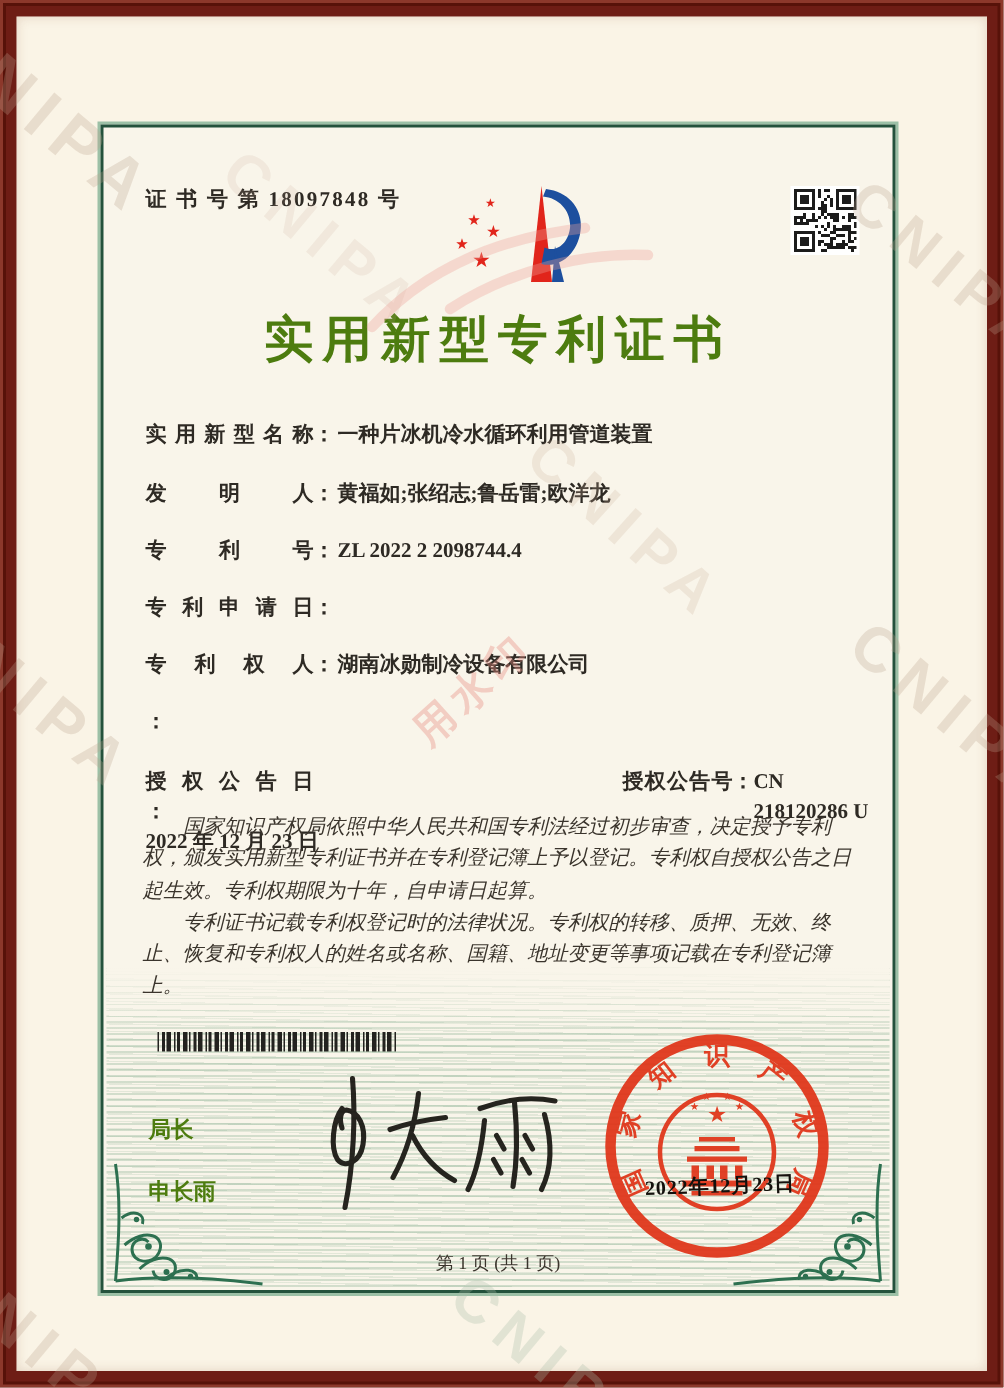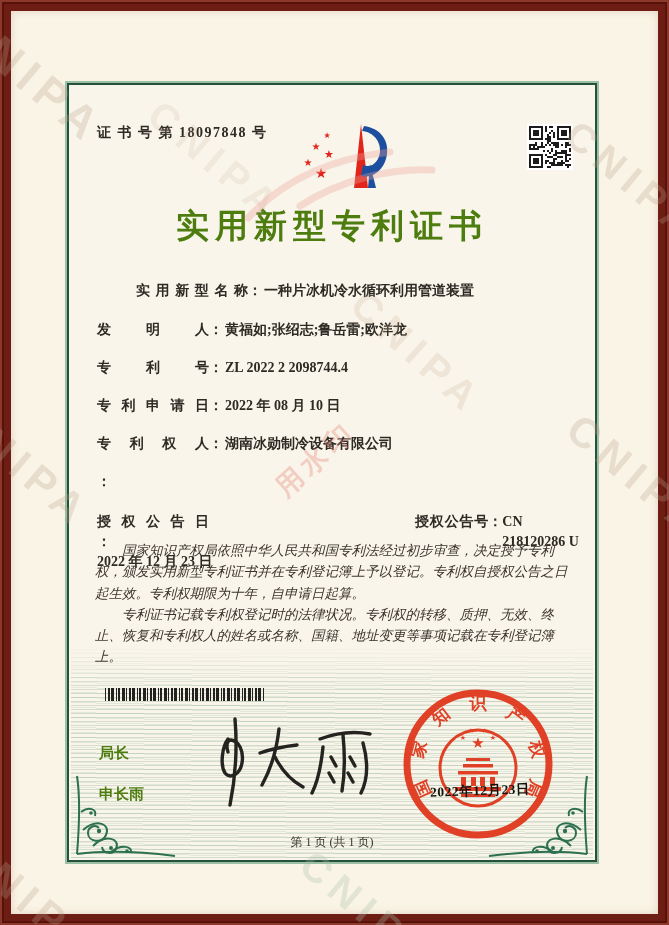--- a/index.html
+++ b/index.html
@@ -353,39 +353,38 @@
           <rect x="4" y="20" width="1" height="1" fill="#1c1c1c"></rect>
           <rect x="5" y="20" width="1" height="1" fill="#1c1c1c"></rect>
           <rect x="6" y="20" width="1" height="1" fill="#1c1c1c"></rect>
           <rect x="9" y="20" width="1" height="1" fill="#1c1c1c"></rect>
           <rect x="10" y="20" width="1" height="1" fill="#1c1c1c"></rect>
           <rect x="19" y="20" width="1" height="1" fill="#1c1c1c"></rect>
         </svg>
 
       <div class="title">实用新型专利证书</div>
 
-      <div class="row" style="top:196px;margin-left:39px;">
+      <div class="row" style="top:196px;">
         <span class="lbl">实用新型名称</span>
           <span class="colon">：</span>
         <span class="val">一种片冰机冷水循环利用管道装置</span>
       </div>
       <div class="row" style="top:235px;">
         <span class="lbl">发明人</span>
           <span class="colon">：</span>
         <span class="val">黄福如;张绍志;鲁岳雷;欧洋龙</span>
       </div>
       <div class="row" style="top:273px;">
         <span class="lbl">专利号</span>
           <span class="colon">：</span>
         <span class="val">ZL 2022 2 2098744.4</span>
       </div>
       <div class="row" style="top:311px;">
         <span class="lbl">专利申请日</span>
           <span class="colon">：</span>
-        <span class="val">2022 年 08 月 10 日</span>
       </div>
       <div class="row" style="top:349px;justify-content:flex-end;">
         <span class="lbl">专利权人</span>
           <span class="colon">：</span>
         <span class="val">湖南冰勋制冷设备有限公司</span>
       </div>
       <div class="row" style="top:387px;">
           <span class="colon">：</span>
       </div>
       <div class="row" style="top:427px;flex-direction:column;">

